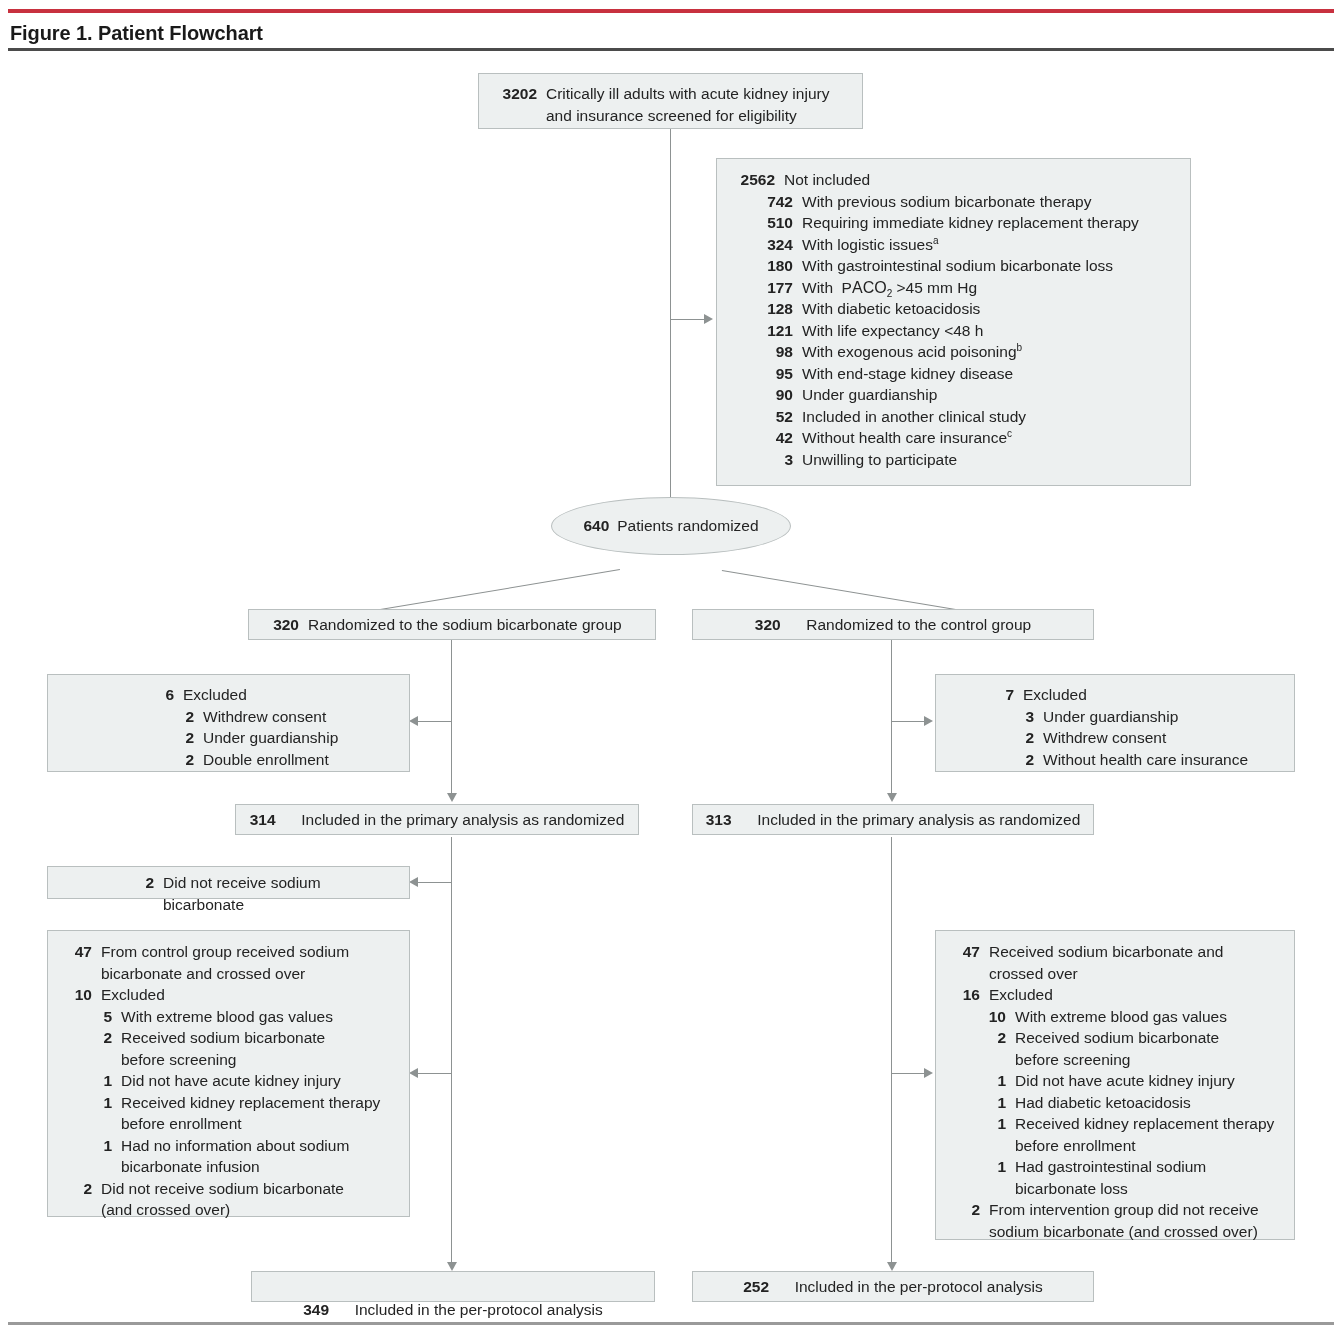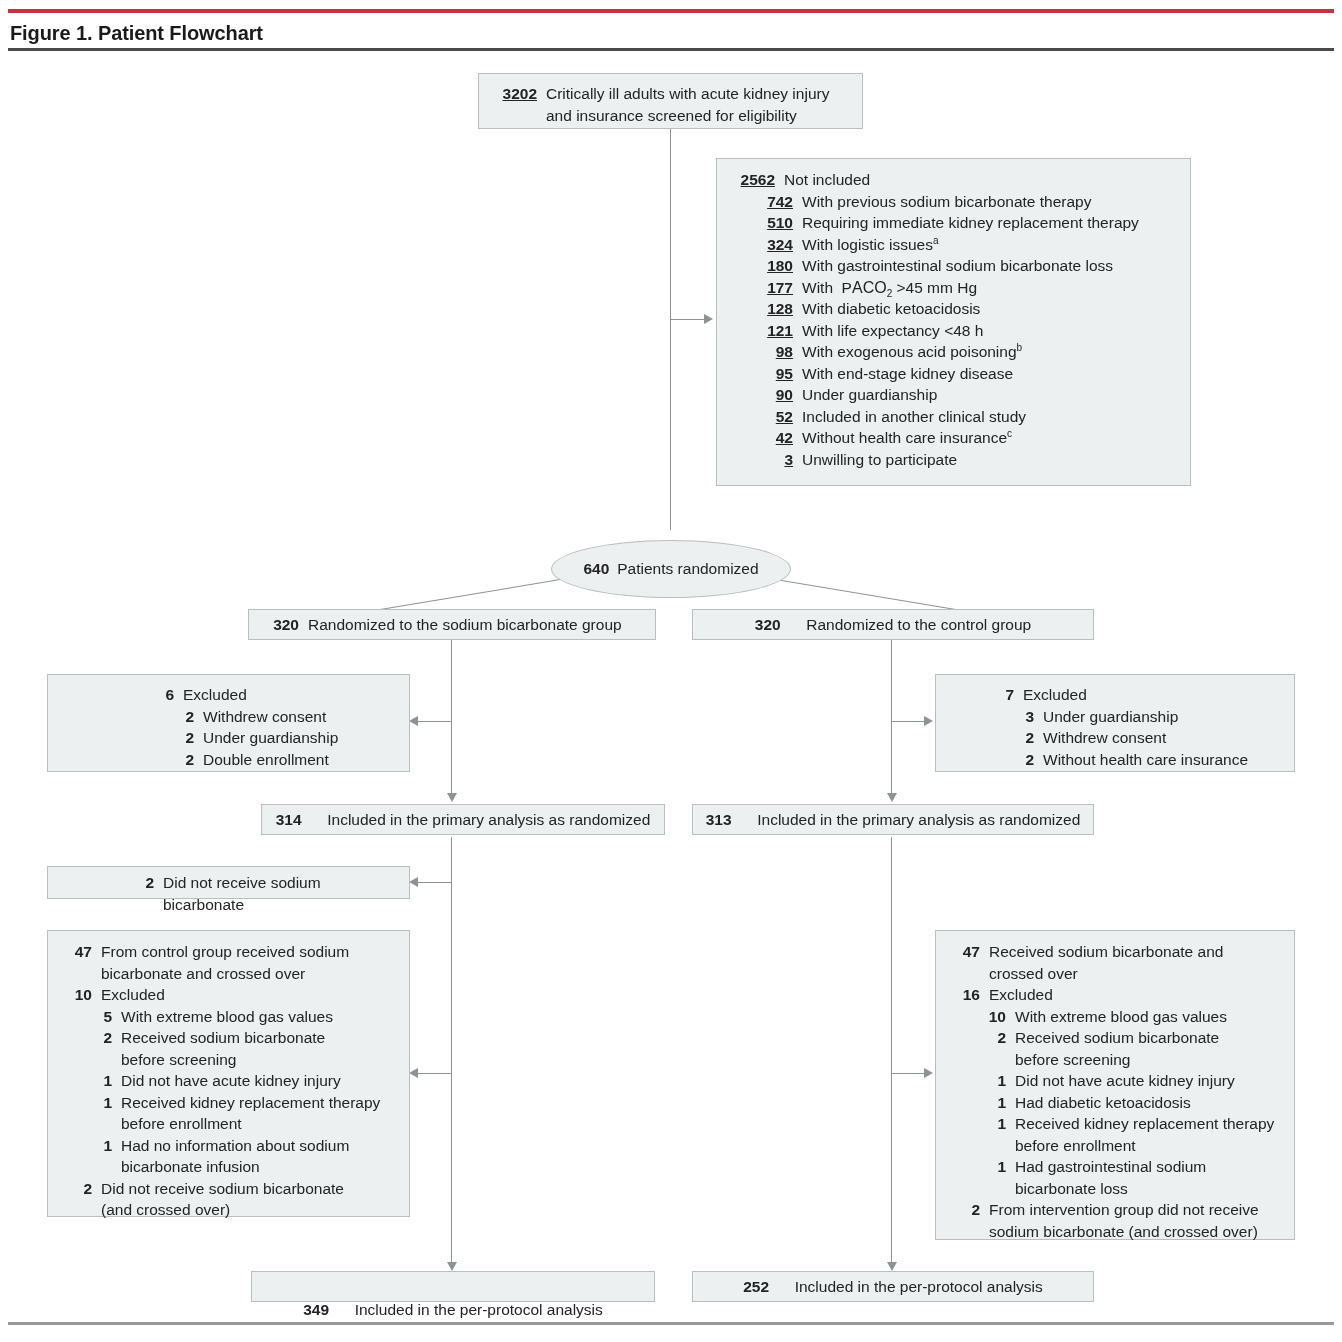--- a/index.html
+++ b/index.html
@@ -36,21 +36,21 @@
     box-sizing:border-box;
     display:flex;align-items:center;justify-content:center;
     font-size:15.5px;
   }
   .n{font-weight:bold;}
   .row{display:flex;}
   .row .n{flex:0 0 auto;text-align:right;}
   .row .t{flex:1 1 auto;}
 
   
-  .g44 .n{width:46px;padding-right:9px;text-decoration:underline;}
+  .g44 .n{width:46px;padding-right:9px;}
   .g36 .n{width:38px;padding-right:9px;}
   .g28 .n{width:30px;padding-right:9px;}
   .g22 .n{width:24px;padding-right:9px;}
 
   .ind1{padding-left:26px;}
 
   .pad{padding:9px 12px 9px 12px;}
 
   sup{font-size:10px;vertical-align:super;line-height:0;}
   sub{font-size:10px;vertical-align:sub;line-height:0;}
@@ -172,21 +172,21 @@
         <span class="n">42</span>
         <span class="t">Without health care insurance<sup>c</sup></span>
       </div>
       <div class="row g36">
         <span class="n">3</span>
         <span class="t">Unwilling to participate</span>
       </div>
     </div>
   </div>
 
-  <div class="ellipse" style="left:551px;top:540px;width:240px;height:58px;">
+  <div class="ellipse" style="left:551px;top:497px;width:240px;height:58px;">
     <span class="n">640</span>
     <span style="width:8px;display:inline-block;"></span>
     <span>Patients randomized</span>
   </div>
 
   <div class="box pad g36" style="left:248px;top:609px;width:408px;height:31px;padding-top:4px;">
     <div class="row">
       <span class="n">320</span>
       <span class="t">Randomized to the sodium bicarbonate group</span>
     </div>
@@ -235,21 +235,21 @@
         <span class="n">2</span>
         <span class="t">Withdrew consent</span>
       </div>
       <div class="row g22">
         <span class="n">2</span>
         <span class="t">Without health care insurance</span>
       </div>
     </div>
   </div>
 
-  <div class="box pad g36" style="left:261px;top:804px;width:404px;height:31px;padding-top:4px;text-align:center;">
+  <div class="box pad g36" style="left:235px;top:804px;width:404px;height:31px;padding-top:4px;text-align:center;">
     <div style="display:block;">
       <span class="n">314</span>
       <span style="width:8px;display:inline-block;"></span>
       <span>Included in the primary analysis as randomized</span>
     </div>
   </div>
 
   <div class="box pad g36" style="left:692px;top:804px;width:402px;height:31px;padding-top:4px;text-align:center;">
     <div style="display:block;">
       <span class="n">313</span>

